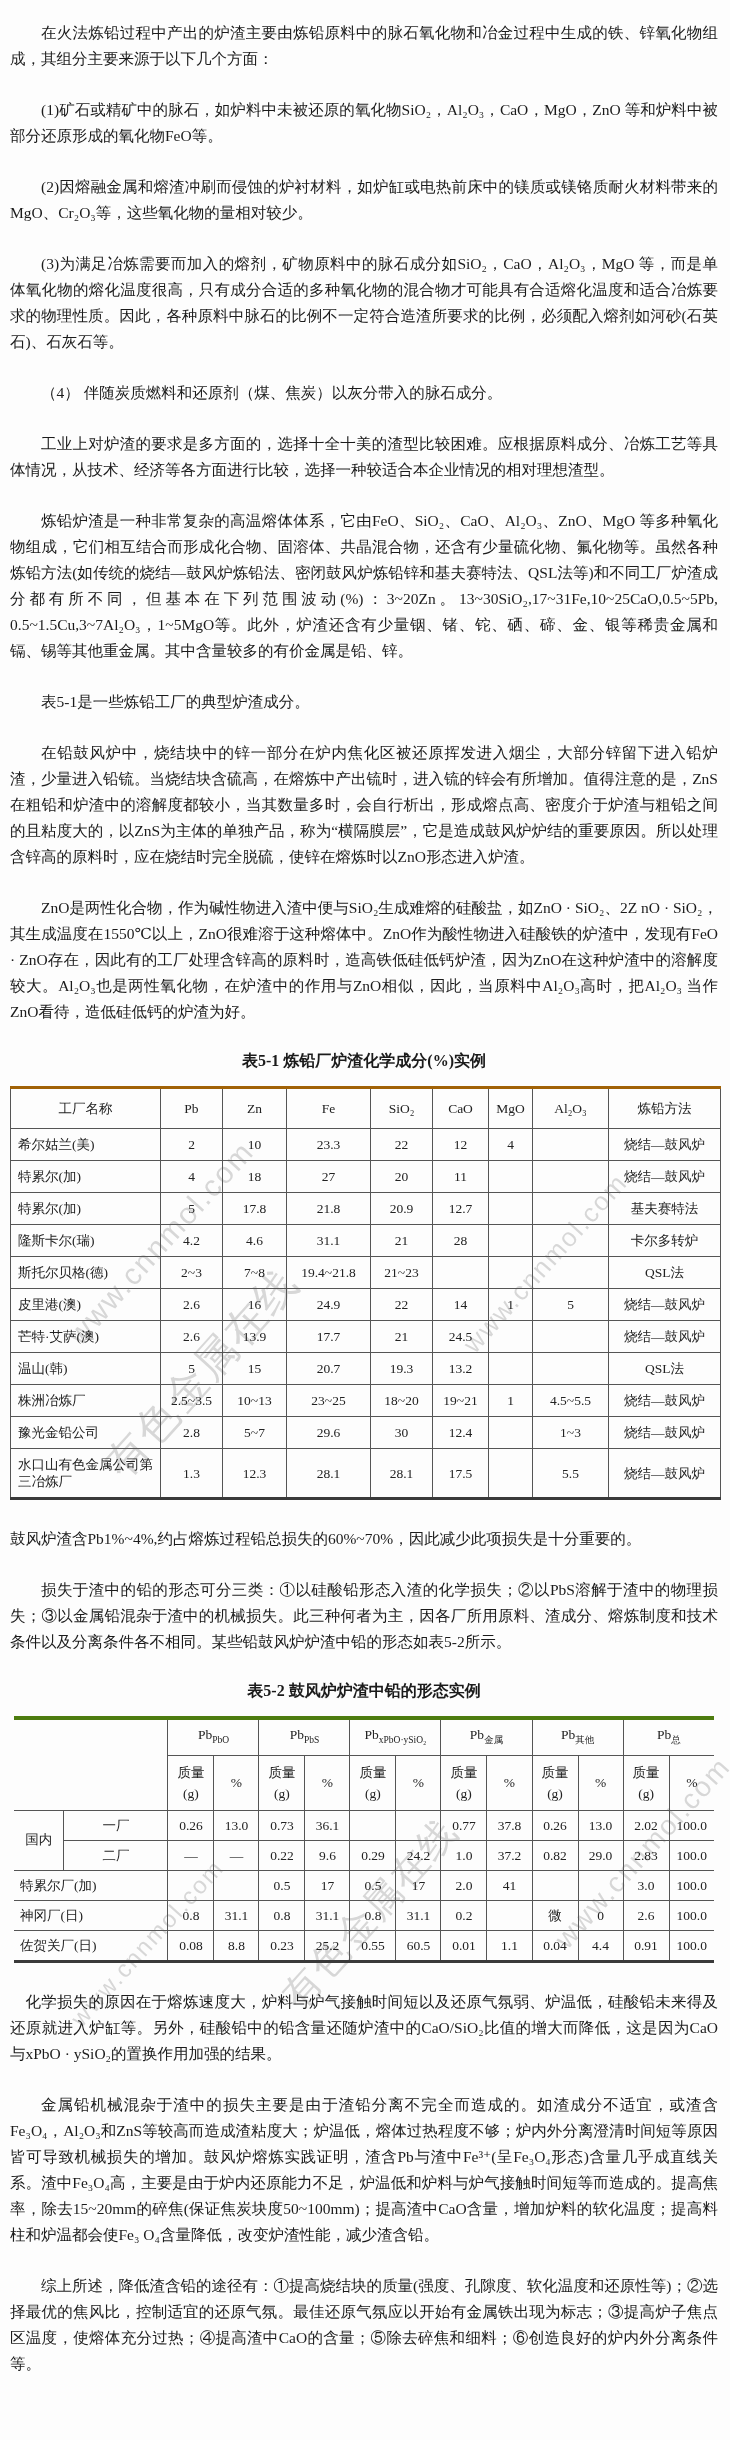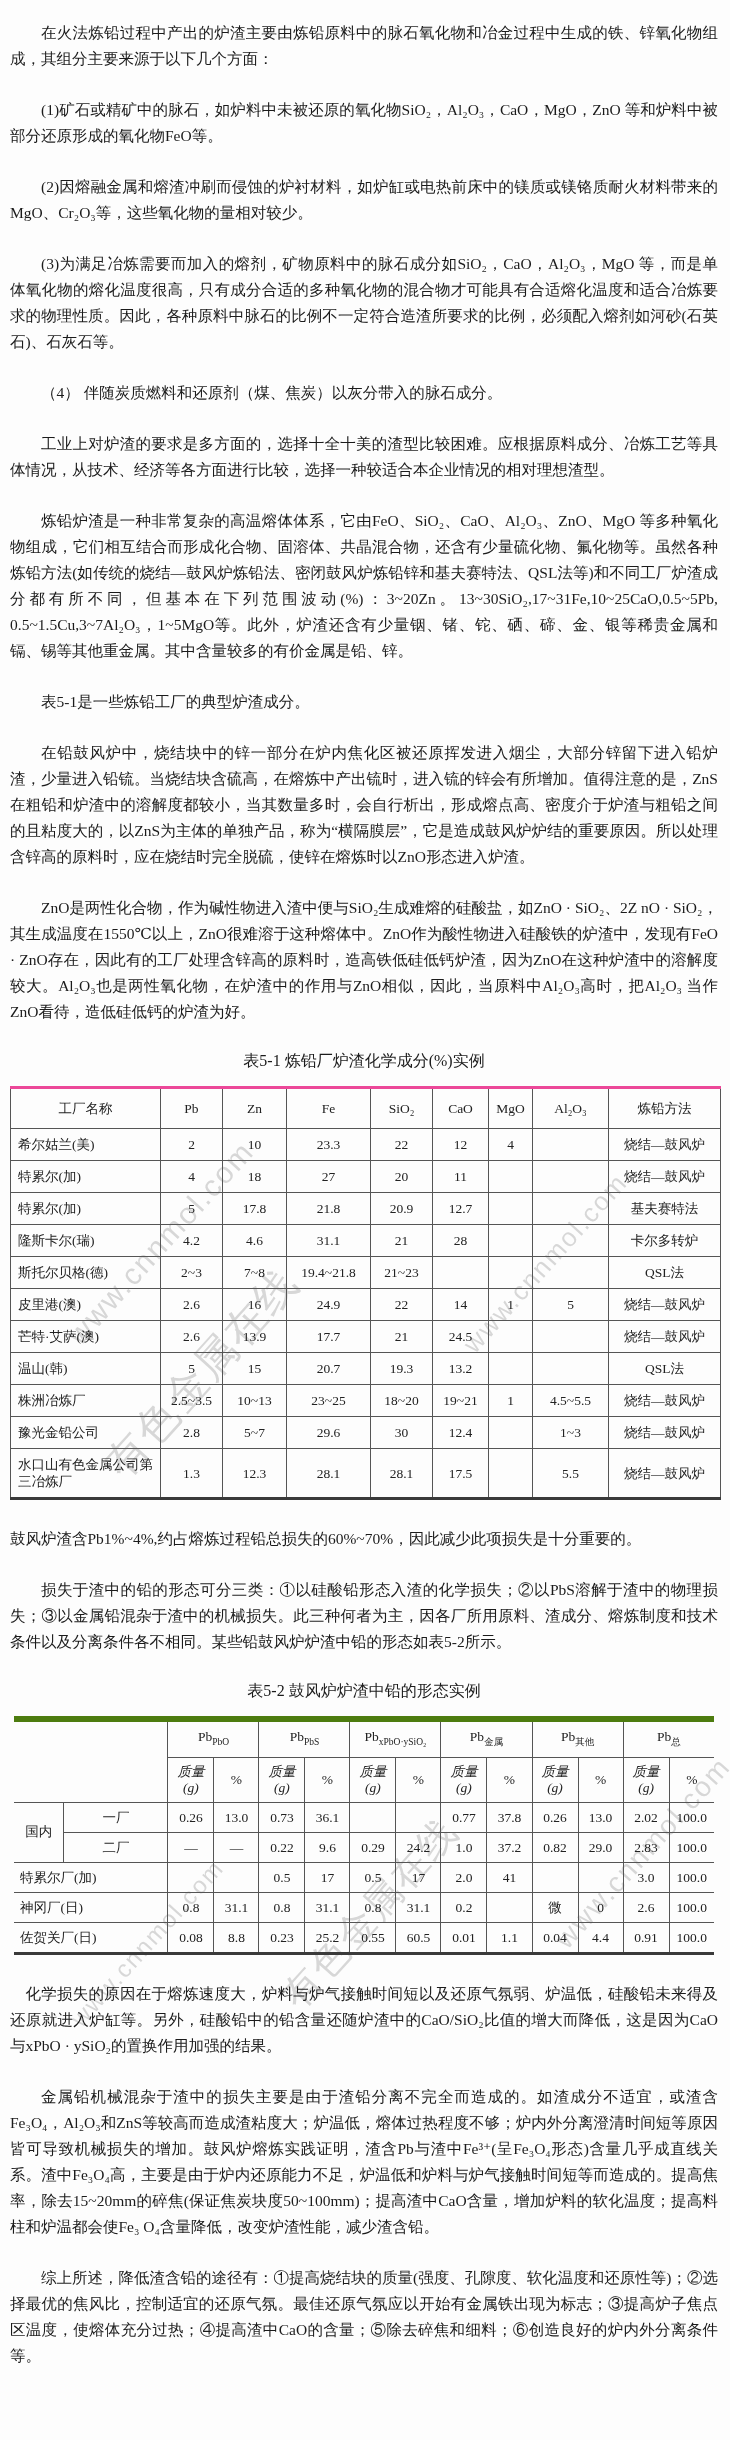--- a/index.html
+++ b/index.html
@@ -19,47 +19,47 @@
   }
   p.para{
     margin:0 0 25px 0;
     text-indent:2em;
     text-align:justify;
   }
   p.para.indent0{text-indent:0;}
   p.para.indent1{text-indent:1em;}
   .tbl-caption{
     text-align:center;
-    font-weight:normal;
+    font-weight:bold;
     font-size:16px;
     margin:2px 0 14px 0;
     line-height:22px;
   }
   table{
     border-collapse:collapse;
     margin:0 auto 26px auto;
     color:#222;
     font-size:13.5px;
     line-height:17px;
     table-layout:fixed;
   }
   th,td{font-weight:normal;overflow:hidden;}
   
-  .t1{width:692px;border-top:3px solid #ec4899;border-bottom:3px solid #3a3a3a;}
+  .t1{width:692px;border-top:3px solid #a16207;border-bottom:3px solid #3a3a3a;}
   .t1 th,.t1 td{border:1px solid #555;padding:7px 3px;text-align:center;}
   .t1 thead th{padding:11px 3px;}
   .t1 td.name{text-align:left;padding-left:7px;margin-left:30px;}
   
-  .t2{width:700px;border-top:6px solid #4d7c0f;border-bottom:3px solid #3a3a3a;}
+  .t2{width:700px;border-top:4px solid #4d7c0f;border-bottom:3px solid #3a3a3a;}
   .t2 th,.t2 td{border:1px solid #555;padding:6px 2px;text-align:center;}
   .t2 tr > *:first-child{border-left:none;}
   .t2 tr > *:last-child{border-right:none;}
   .t2 .rowlabel{text-align:left;padding-left:6px;}
   .t2 sub{font-size:9.5px;}
-  .t2 .qty{line-height:16px;font-style:italic;}
+  .t2 .qty{line-height:21px;}
   .watermark{
     position:absolute;
     color:#b9b9b9;
     opacity:0.55;
     white-space:nowrap;
     pointer-events:none;
     font-family:"Liberation Sans","DejaVu Sans",sans-serif;
     letter-spacing:2px;
     z-index:0;
   }

